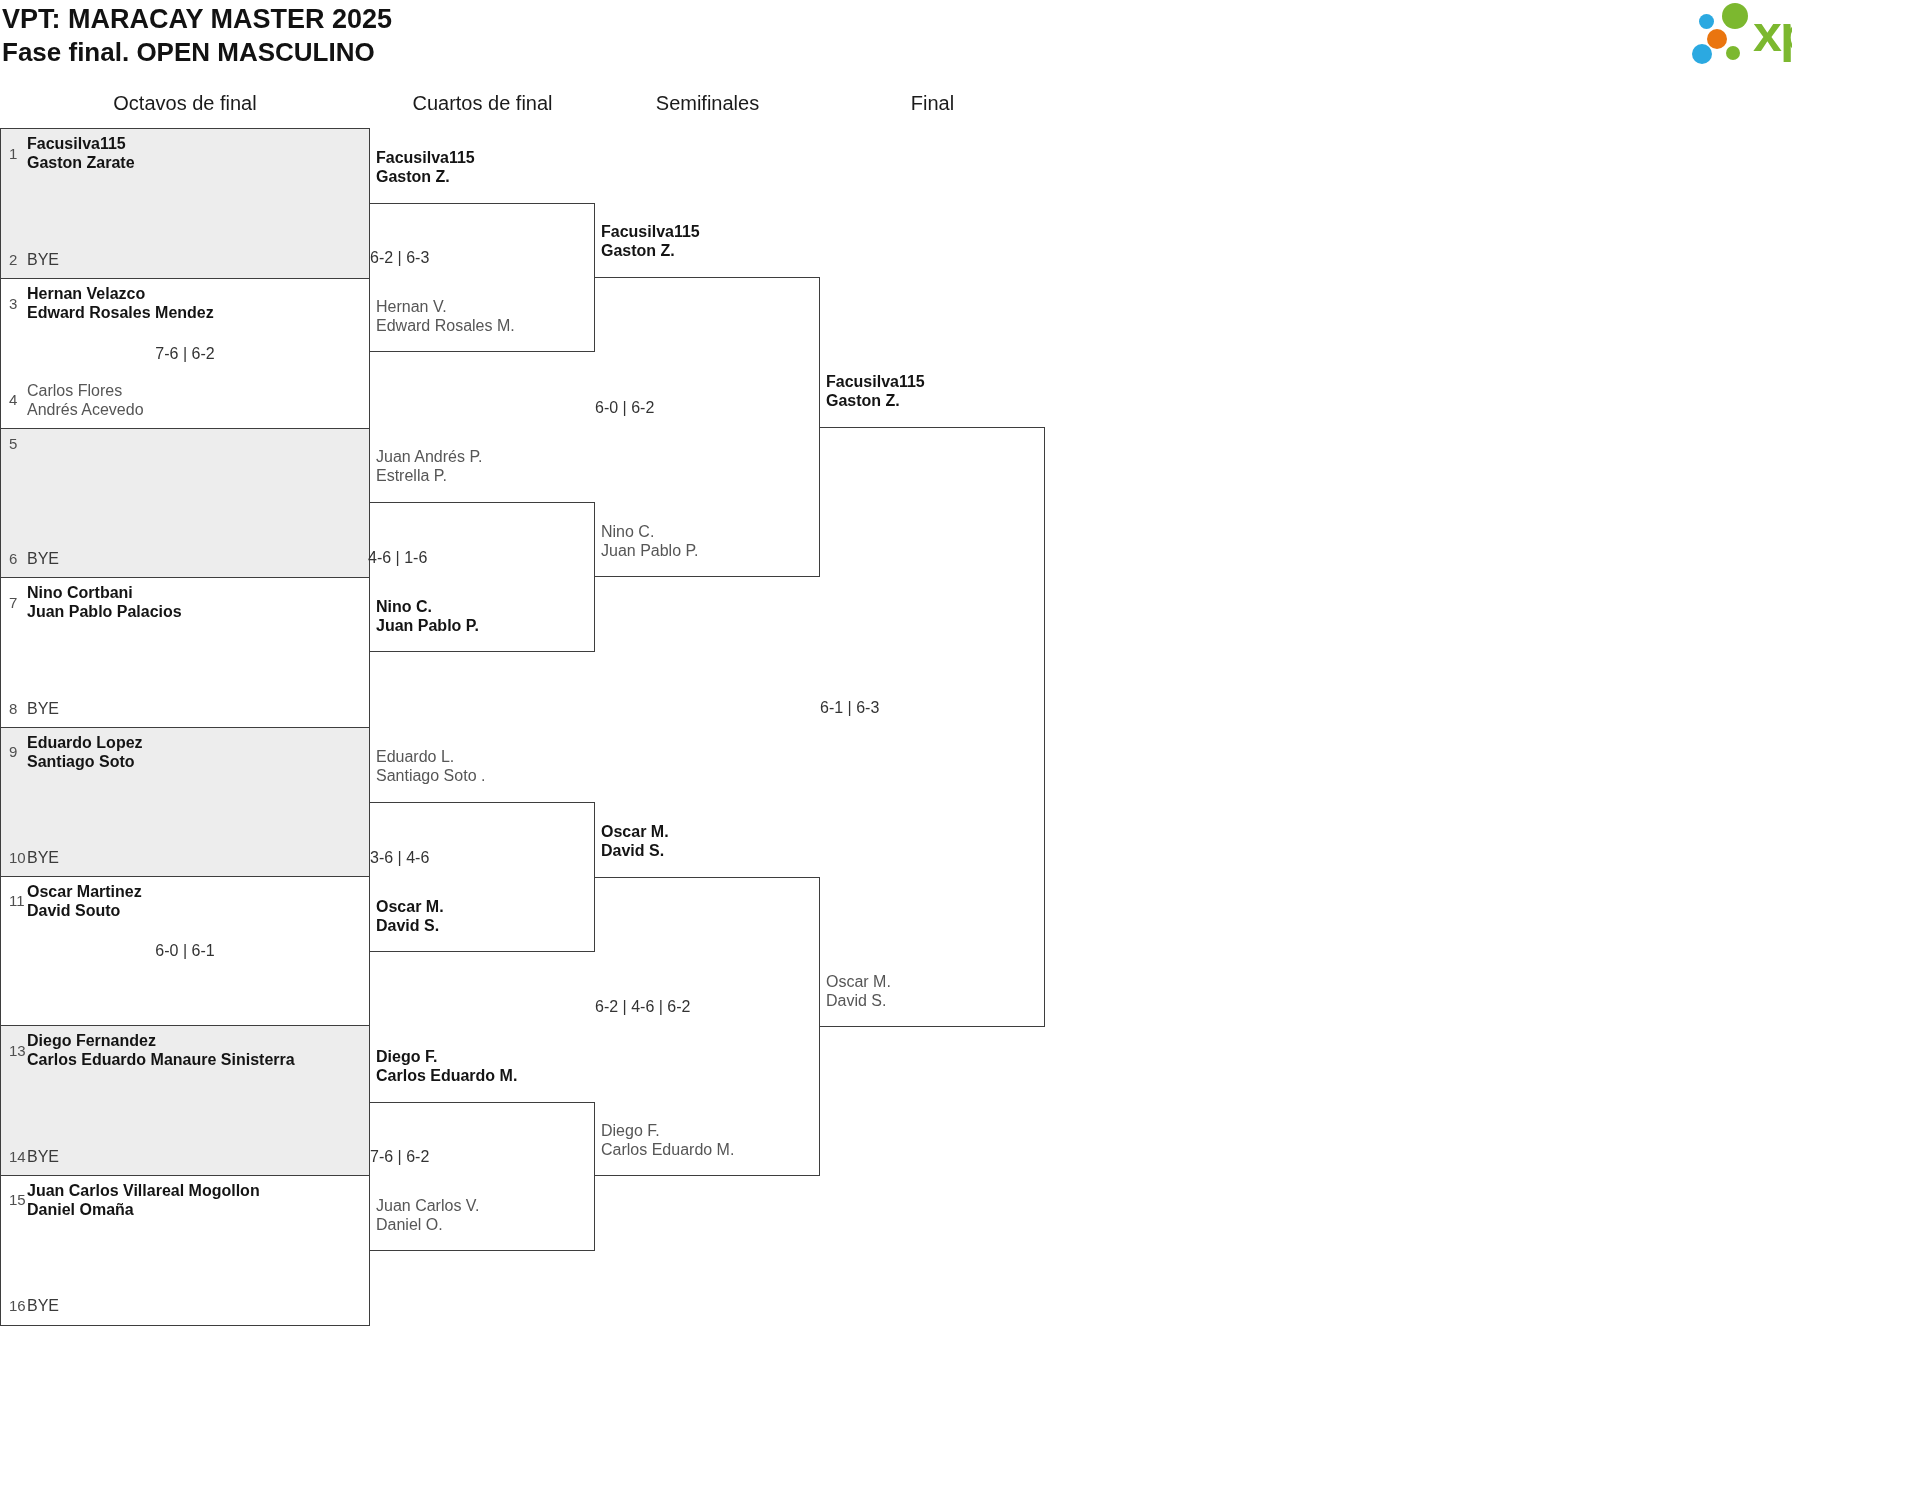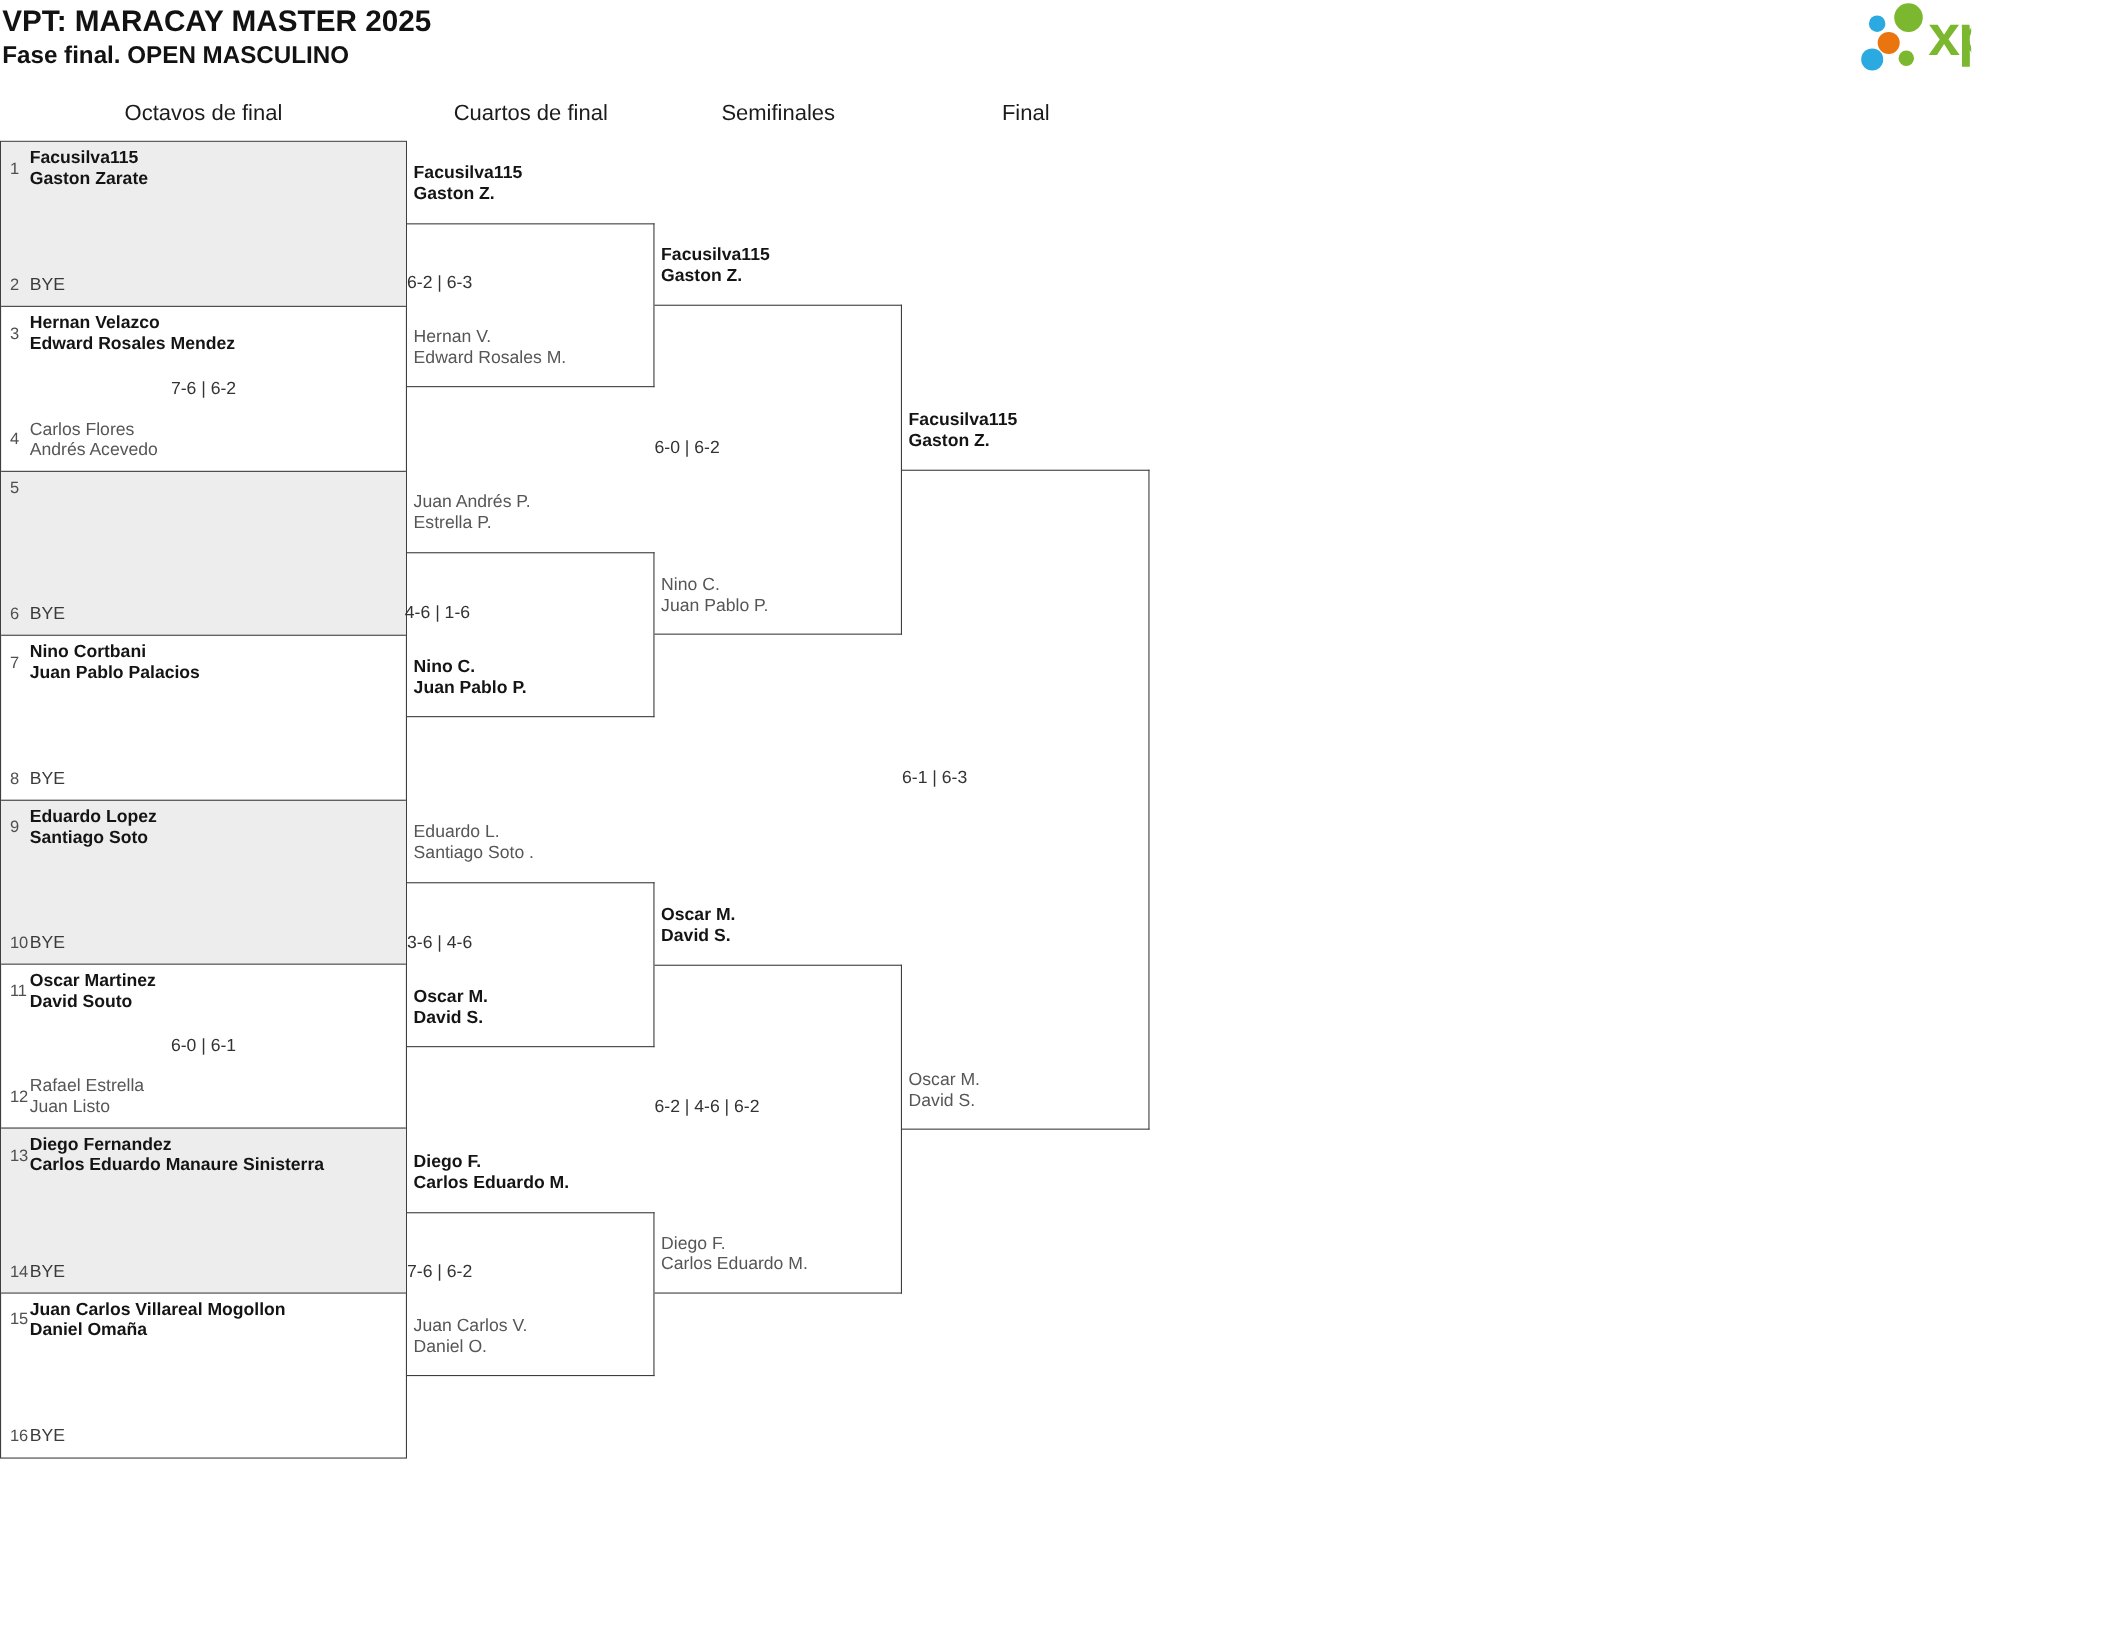--- a/index.html
+++ b/index.html
@@ -1,20 +1,20 @@
 <!DOCTYPE html>
 <html><head>
 <meta charset="utf-8">
 <style>
   html,body{margin:0;padding:0;background:#fff;}
   #root{position:relative;width:1792px;height:1492px;background:#ffffff;overflow:hidden;
         font-family:"Liberation Sans", sans-serif;color:#141414;}
   
   .title-line1{position:absolute;left:2px;top:4px;font-size:27px;font-weight:700;color:#121212;}
-  .title-line2{position:absolute;left:2px;top:37px;font-size:22px;font-weight:700;color:#121212;}
+  .title-line2{position:absolute;left:2px;top:37px;font-size:26px;font-weight:700;color:#121212;}
   
   .round-header{position:absolute;top:92px;height:24px;text-align:center;font-size:20px;font-weight:500;color:#1b1b1b;}
   
   .r16wrap{position:absolute;left:0px;top:128px;width:370px;height:1198px;
            border:1.5px solid #3e3e3e;box-sizing:border-box;display:flex;flex-direction:column;}
   .m16{position:relative;width:100%;height:149.4px;box-sizing:border-box;flex:none;}
   .m16 + .m16{border-top:1.5px solid #3e3e3e;}
   .m16.g{background:#ededed;}
   .trow{display:flex;align-items:center;}
   .trow.toprow{padding:5px 8px 0 8px;}
@@ -146,27 +146,20 @@
 
     <div class="m16">
       <div class="trow toprow">
           <span class="seed">11</span>
         <div class="names w">
             <div>Oscar Martinez</div>
             <div>David Souto</div>
           </div>
         </div>
       <div class="score16">6-0 | 6-1</div>
-      <div class="trow botrow">
-          <span class="seed">12</span>
-        <div class="names l">
-            <div>Rafael Estrella</div>
-            <div>Juan Listo</div>
-          </div>
-        </div>
     </div>
 
     <div class="m16 g">
       <div class="trow toprow">
           <span class="seed">13</span>
         <div class="names w">
             <div>Diego Fernandez</div>
             <div>Carlos Eduardo Manaure Sinisterra</div>
           </div>
         </div>

